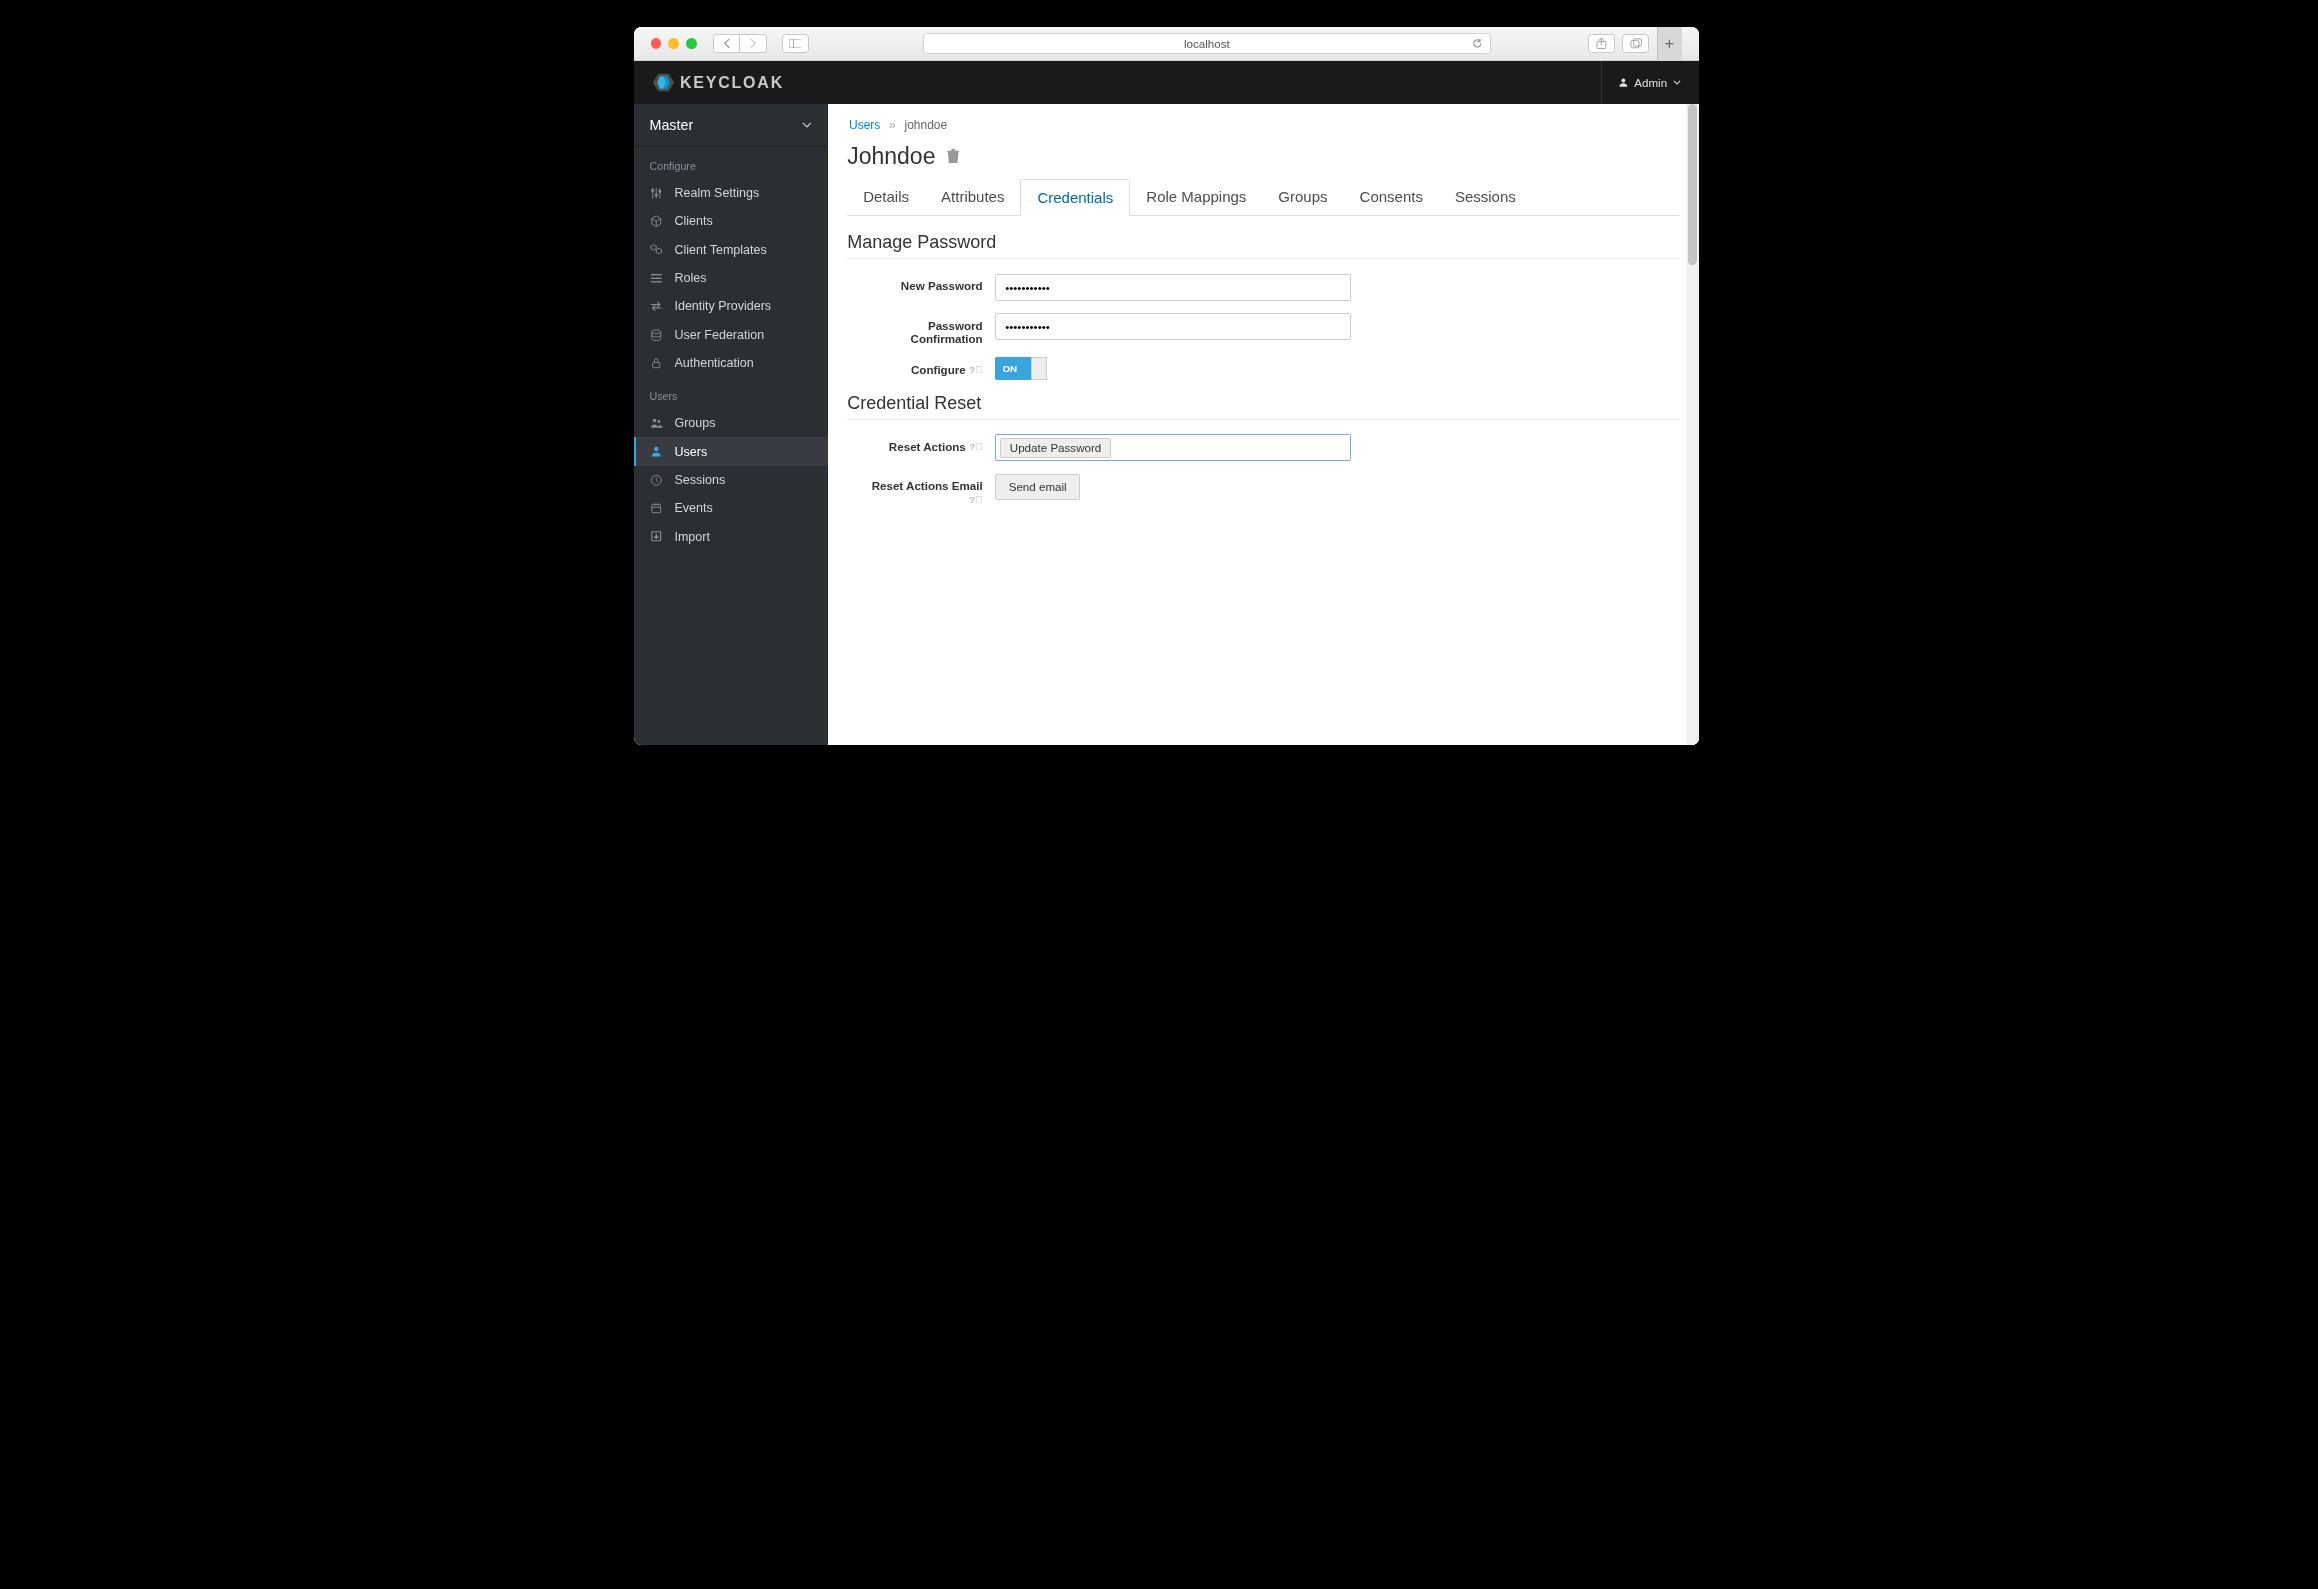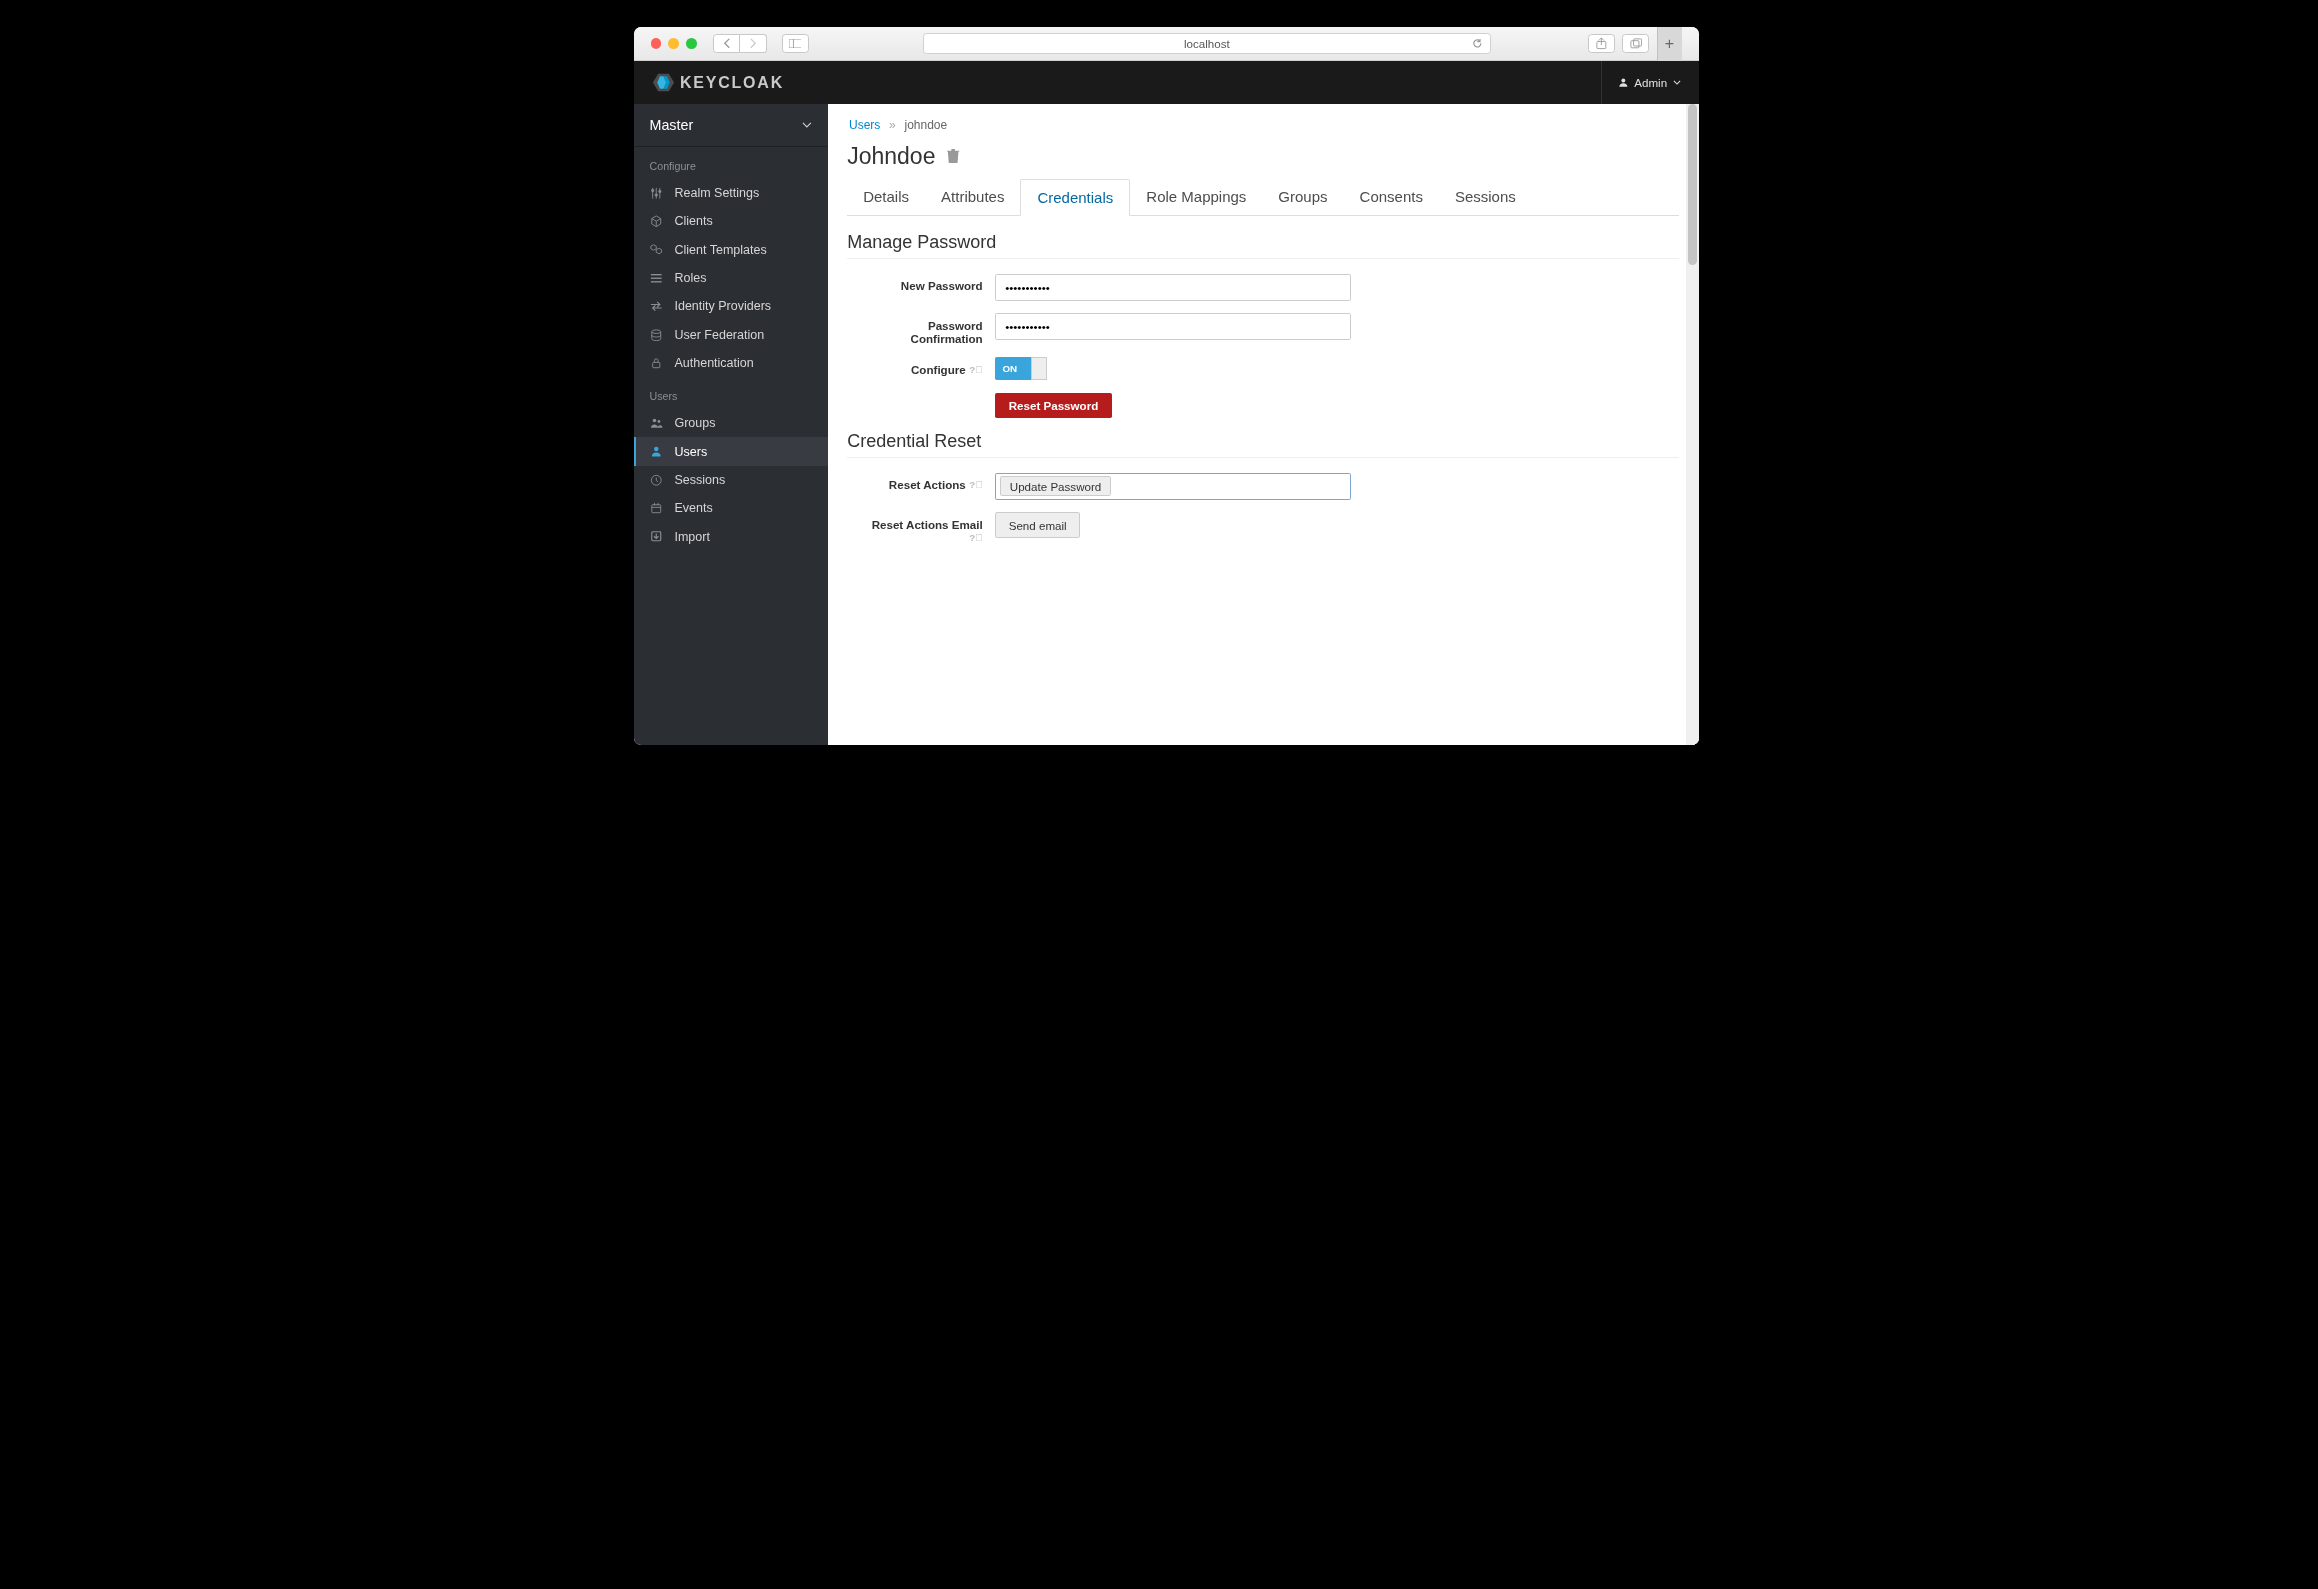--- a/index.html
+++ b/index.html
@@ -322,26 +322,20 @@
               <span class="help">?⃝</span>
             </div>
             <div class="form-control">
               <div class="toggle">
                 <span class="lbl">ON</span>
                 <span class="knob"></span>
               </div>
             </div>
           </div>
 
-          <div class="form-row">
-            <div class="form-label"></div>
-            <div class="form-control">
-              <span class="btn btn-danger">Reset Password</span>
-            </div>
-          </div>
 
           <h2 class="section">Credential Reset</h2>
 
           <div class="form-row">
             <div class="form-label">
               <span>Reset Actions</span>
               <span class="help">?⃝</span>
             </div>
             <div class="form-control">
               <div class="select-box">

